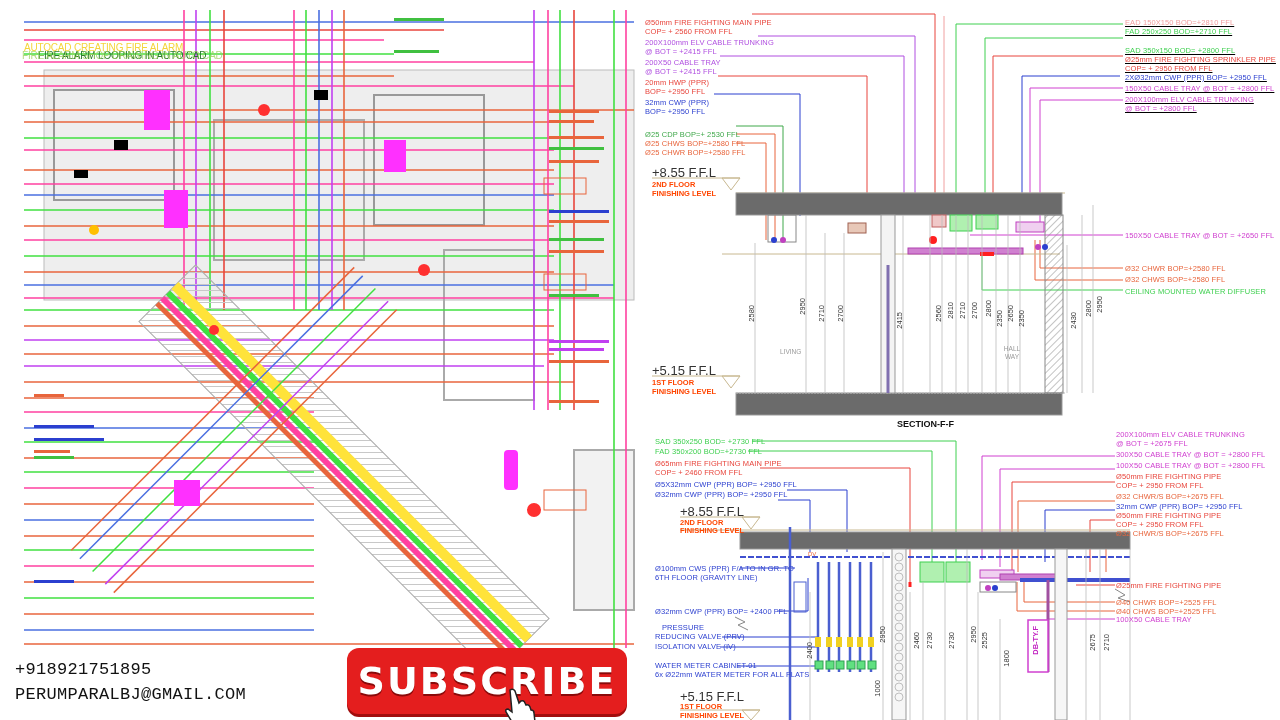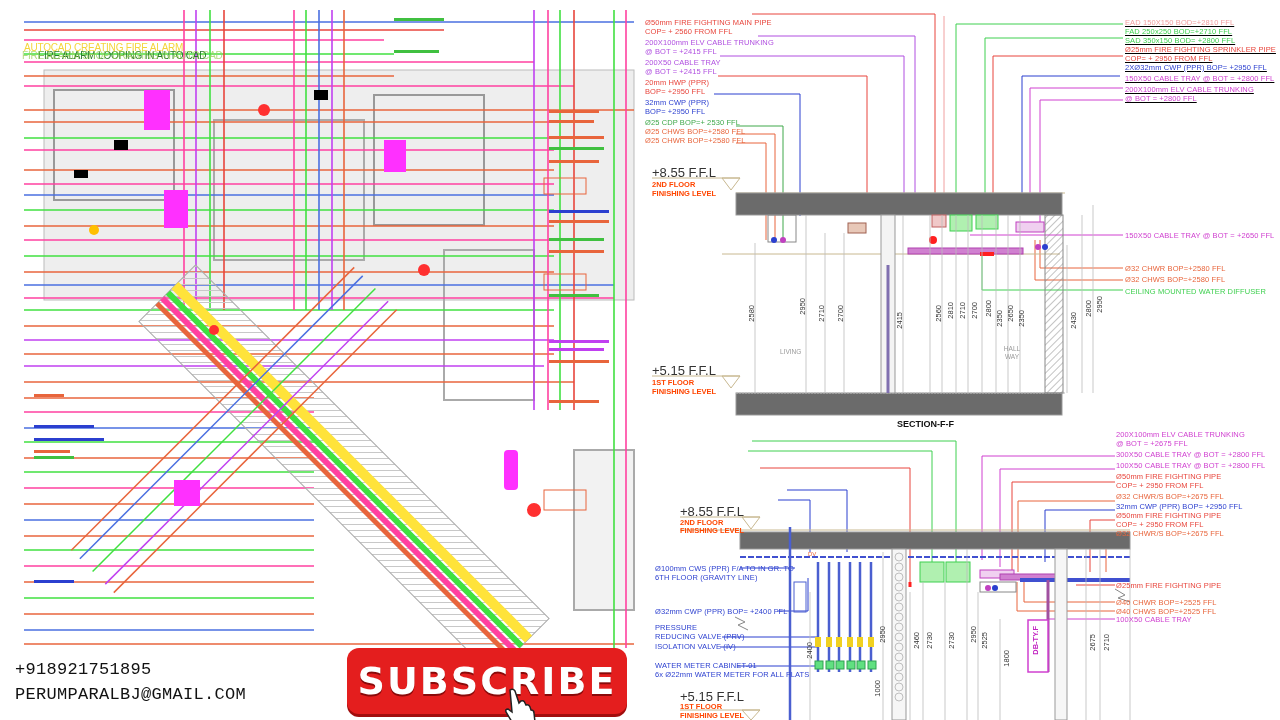--- a/index.html
+++ b/index.html
@@ -258,29 +258,29 @@
     <div class="cad" style="color:#e8453c">Ø50mm FIRE FIGHTING MAIN PIPE</div>
     <div class="cad" style="color:#e8453c">COP= + 2560 FROM FFL</div>
     <div class="cad" style="color:#b04fe0;margin-top:2px">200X100mm ELV CABLE TRUNKING</div>
     <div class="cad" style="color:#b04fe0">@ BOT = +2415 FFL</div>
     <div class="cad" style="color:#b04fe0;margin-top:2px">200X50 CABLE TRAY</div>
     <div class="cad" style="color:#b04fe0">@ BOT = +2415 FFL</div>
     <div class="cad" style="color:#e8453c;margin-top:2px">20mm HWP (PPR)</div>
     <div class="cad" style="color:#e8453c">BOP= +2950 FFL</div>
     <div class="cad" style="color:#2b3fcf;margin-top:2px">32mm CWP (PPR)</div>
     <div class="cad" style="color:#2b3fcf">BOP= +2950 FFL</div>
-    <div class="cad" style="color:#3fa84a;margin-top:2px">Ø25 CDP BOP=+ 2530 FFL</div>
+    <div class="cad" style="color:#3fa84a;margin-top:14px">Ø25 CDP BOP=+ 2530 FFL</div>
     <div class="cad" style="color:#e8653c">Ø25 CHWS BOP=+2580 FFL</div>
     <div class="cad" style="color:#e8653c">Ø25 CHWR BOP=+2580 FFL</div>
   </div>
 
   <div class="abs" style="left:485px;top:18px;text-decoration:underline;">
     <div class="cad" style="color:#f0a0a0">EAD 150X150 BOD=+2810 FFL</div>
     <div class="cad" style="color:#3fd050">FAD 250x250 BOD=+2710 FFL</div>
-    <div class="cad" style="color:#3fd050;margin-top:0">SAD 350x150 BOD= +2800 FFL</div>
+    <div class="cad" style="color:#3fd050;margin-top:10px">SAD 350x150 BOD= +2800 FFL</div>
     <div class="cad" style="color:#e8453c">Ø25mm FIRE FIGHTING SPRINKLER PIPE</div>
     <div class="cad" style="color:#e8453c">COP= + 2950 FROM FFL</div>
     <div class="cad" style="color:#2b3fcf">2XØ32mm CWP (PPR) BOP= +2950 FFL</div>
     <div class="cad" style="color:#d040d0;margin-top:2px">150X50 CABLE TRAY @ BOT = +2800 FFL</div>
     <div class="cad" style="color:#d040d0;margin-top:2px">200X100mm ELV CABLE TRUNKING</div>
     <div class="cad" style="color:#d040d0">@ BOT = +2800 FFL</div>
   </div>
 
   <div class="abs cad" style="left:485px;top:231px;color:#d040d0">150X50 CABLE TRAY @ BOT = +2650 FFL</div>
   <div class="abs cad" style="left:485px;top:264px;color:#e8653c">Ø32 CHWR BOP=+2580 FFL</div>
@@ -421,25 +421,33 @@
       <line x1="338" y1="160" x2="338" y2="288"></line>
         <line x1="360" y1="187" x2="360" y2="288"></line>
       <line x1="446" y1="117" x2="446" y2="288"></line>
         <line x1="460" y1="117" x2="460" y2="288"></line>
       <line x1="490" y1="117" x2="490" y2="288"></line>
     </g>
     <polyline points="475,157 485,163 478,166 490,170" fill="none" stroke="#888"></polyline>
     <polyline points="95,185 105,190 98,193 108,198" fill="none" stroke="#888"></polyline>
   </svg>
 
+  <div class="abs" style="left:15px;top:5px;">
+    <div class="cad" style="color:#3fd050">SAD 350x250 BOD= +2730 FFL</div>
+    <div class="cad" style="color:#3fd050;margin-top:1px">FAD 350x200 BOD=+2730 FFL</div>
+    <div class="cad" style="color:#e8453c;margin-top:3px">Ø65mm FIRE FIGHTING MAIN PIPE</div>
+    <div class="cad" style="color:#e8453c">COP= + 2460 FROM FFL</div>
+    <div class="cad" style="color:#2b3fcf;margin-top:3px">Ø5X32mm CWP (PPR) BOP= +2950 FFL</div>
+    <div class="cad" style="color:#2b3fcf;margin-top:1px">Ø32mm CWP (PPR) BOP= +2950 FFL</div>
+  </div>
 
   <div class="abs cad" style="left:15px;top:132px;color:#2b3fcf">Ø100mm CWS (PPR) F/A TO IN GR. TO</div>
   <div class="abs cad" style="left:15px;top:141px;color:#2b3fcf">6TH FLOOR (GRAVITY LINE)</div>
   <div class="abs cad" style="left:15px;top:175px;color:#2b3fcf">Ø32mm CWP (PPR) BOP= +2400 FFL</div>
-  <div class="abs cad" style="left:15px;top:191px;color:#2b3fcf">PRESSURE</div>
+  <div class="abs cad" style="left:22px;top:191px;color:#2b3fcf">PRESSURE</div>
   <div class="abs cad" style="left:15px;top:200px;color:#2b3fcf">REDUCING VALVE (PRV)</div>
   <div class="abs cad" style="left:15px;top:210px;color:#2b3fcf">ISOLATION VALVE (IV)</div>
   <div class="abs cad" style="left:15px;top:229px;color:#2b3fcf">WATER METER CABINET-01</div>
   <div class="abs cad" style="left:15px;top:238px;color:#2b3fcf">6x Ø22mm WATER METER FOR ALL FLATS</div>
 
   <div class="abs" style="left:476px;top:-2px;">
     <div class="cad" style="color:#d040d0">200X100mm ELV CABLE TRUNKING</div>
     <div class="cad" style="color:#d040d0">@ BOT = +2675 FFL</div>
     <div class="cad" style="color:#d040d0;margin-top:2px">300X50 CABLE TRAY @ BOT = +2800 FFL</div>
     <div class="cad" style="color:#d040d0;margin-top:2px">100X50 CABLE TRAY @ BOT = +2800 FFL</div>

